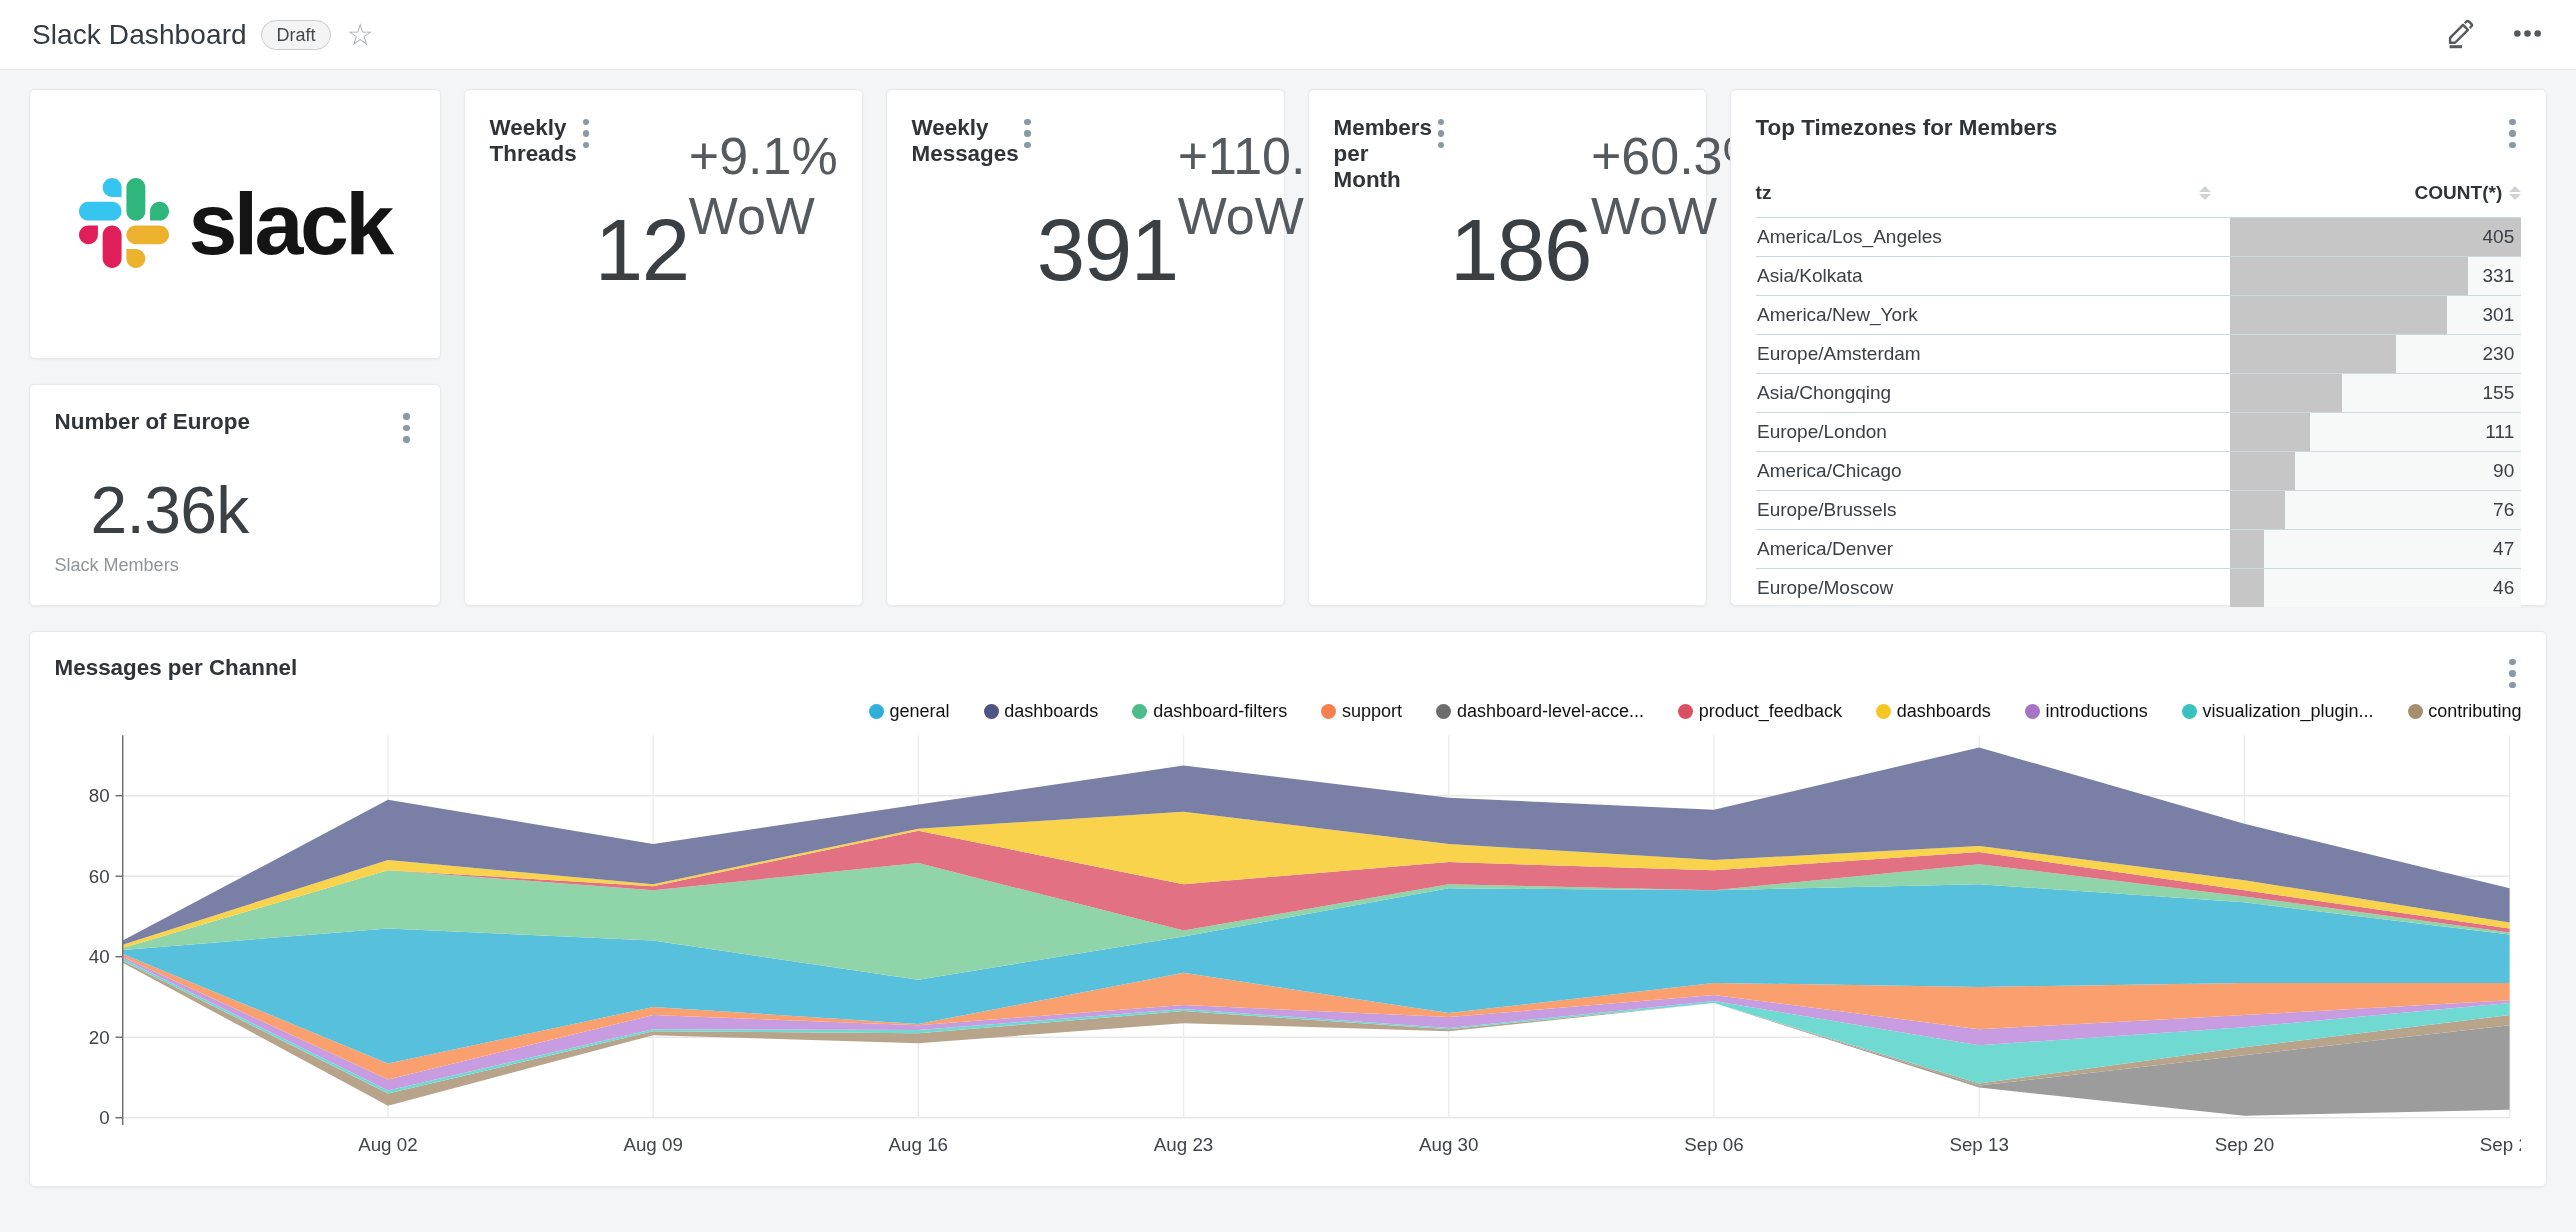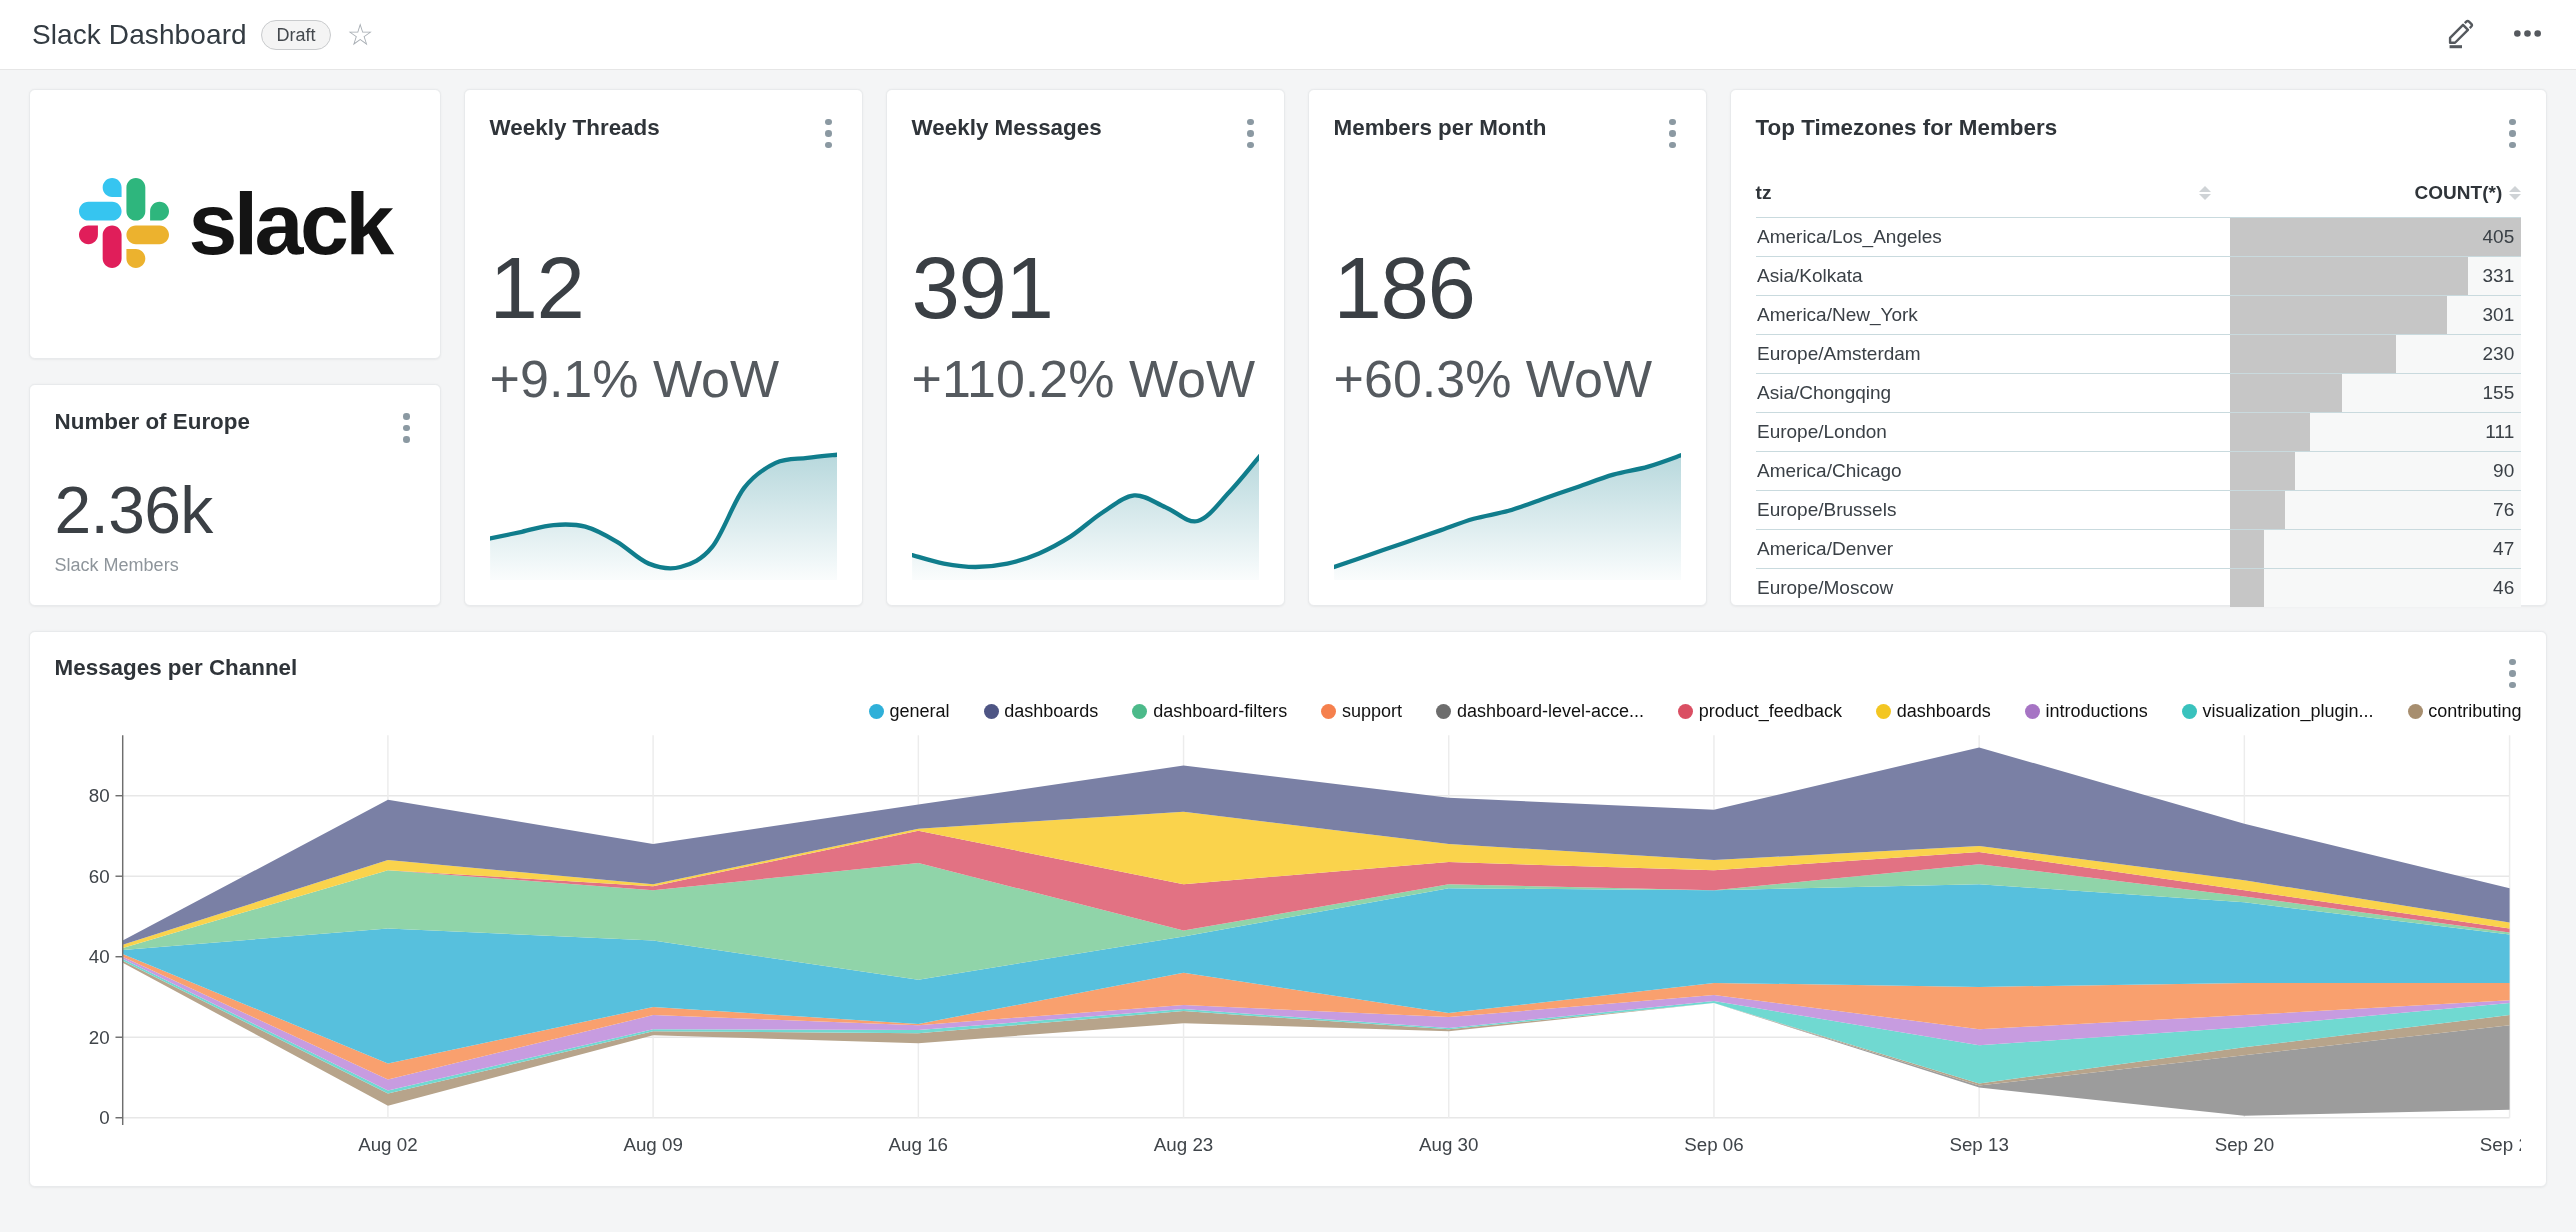--- a/index.html
+++ b/index.html
@@ -21,24 +21,24 @@
   
   .row1 { display:flex; gap:23px; height:517px; margin-bottom:24.6px; }
   .col1 { width:412px; display:flex; flex-direction:column; gap:24.6px; }
   .logo-card { height:270px; display:flex; align-items:center; justify-content:center; gap:19px; }
   .slack-word { font-size:88px; font-weight:700; color:#141414; letter-spacing:-3.6px; }
   .members-card { flex:1; padding:24.6px; }
   .card-title-row { display:flex; justify-content:space-between; align-items:flex-start; }
   .card-title { font-size:22.4px; font-weight:700; color:#2f3439; }
   .kebab { display:flex; flex-direction:column; gap:5px; padding:4.3px 5.8px; background:none; border:none; cursor:pointer; }
   .kebab i { width:6.5px; height:6.5px; border-radius:50%; background:#8b99a2; display:block; }
-  .big-number { font-size:66px; color:#3b4045; margin-top:24.6px; letter-spacing:-0.7px; }
+  .big-number { font-size:66px; color:#3b4045; margin-top:24.6px; letter-spacing:-0.7px;margin-left:36px; }
   .caption { font-size:18px; color:#8e959b; margin-top:7.2px; }
 
-  .kpi-card { width:399px; padding:24.6px; display:flex; flex-direction:column; }
+  .kpi-card { width:399px; padding:24.6px; display:flex; }
   .kpi-value { font-size:87px; color:#3a3f44; margin-top:85px; letter-spacing:-1.4px; }
   .kpi-delta { font-size:52px; color:#555a5f; margin-top:11.6px; }
   .kpi-spark { margin-top:auto; width:100%; height:137px; display:block; }
 
   
   .tz-card { flex:1; padding:24.6px 24.6px 14.4px; display:flex; flex-direction:column; }
   table.tz { width:100%; border-collapse:collapse; margin-top:19px; table-layout:fixed; }
   table.tz th { font-size:19px; font-weight:700; color:#2f3439; padding:10px 0 13px; }
   th.th-tz { text-align:left; width:62%; }
   th.th-count { text-align:right; }

